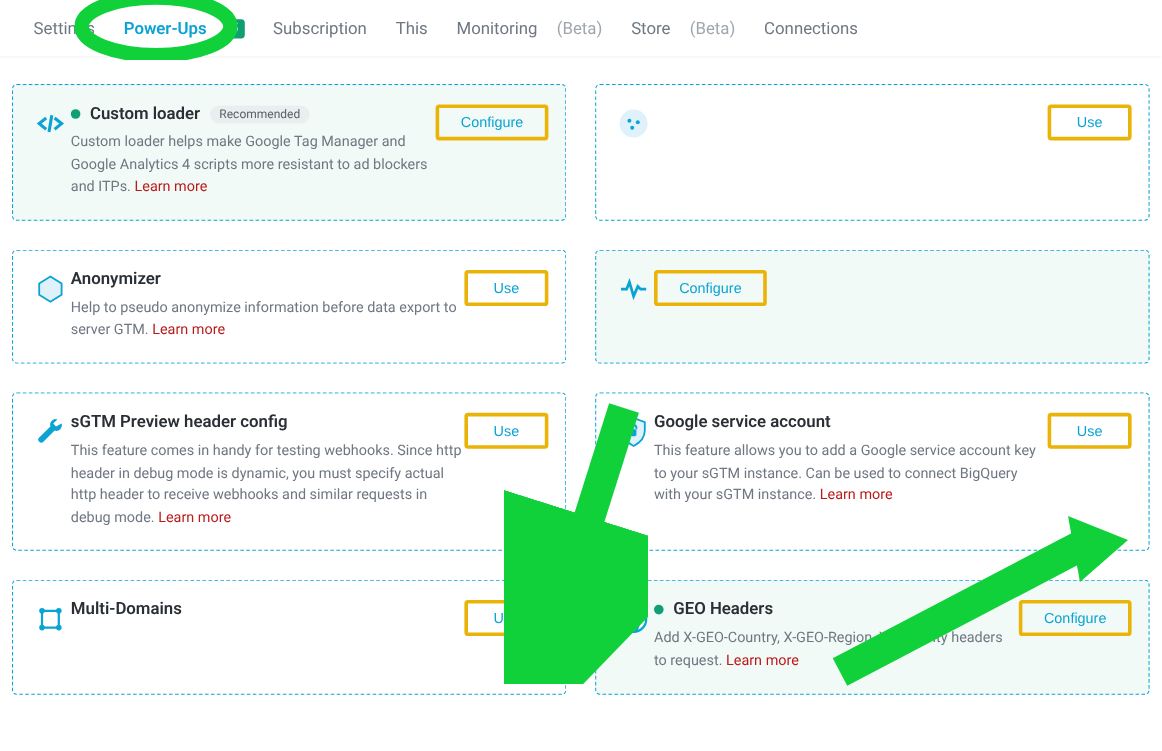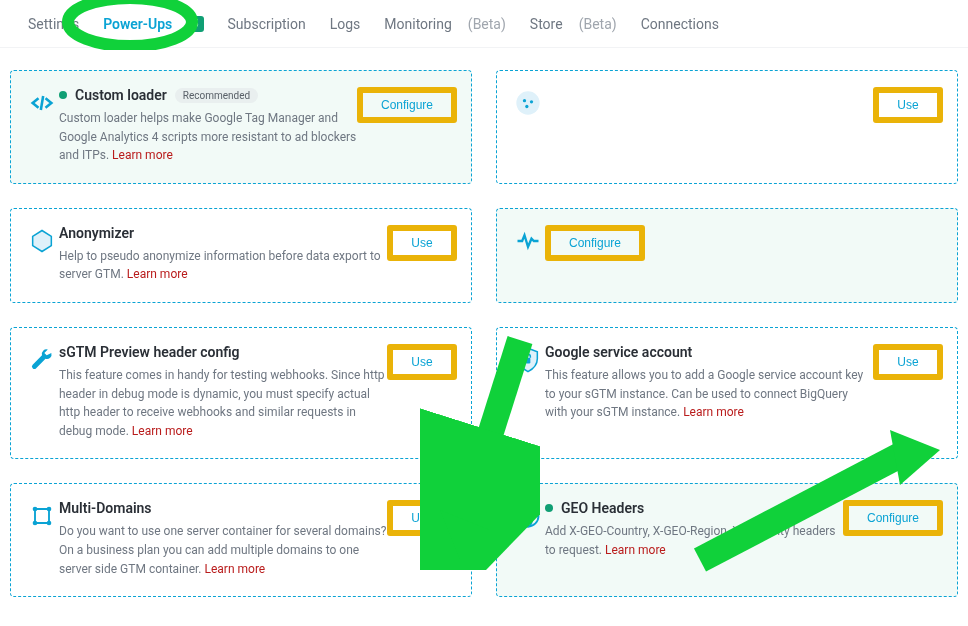--- a/index.html
+++ b/index.html
@@ -106,21 +106,21 @@
   }
   .learn {
     color: #b91c1c;
     text-decoration: none;
     cursor: pointer;
   }
   .btn-col {
     flex: 0 0 auto;
   }
   .btn {
-    border: 6px solid #eab308;
+    border: 3px solid #eab308;
     color: #0aa3d4;
     background: transparent;
     font-size: 12px;
     padding: 5px 18px;
     border-radius: 3px;
     cursor: pointer;
     min-width: 70px;
   }
 
   
@@ -132,21 +132,21 @@
 </head>
 <body>
 
 <nav class="tabs">
   <span class="tab">Settings</span>
   <span class="tab active">
     <span>Power-Ups</span>
     <span class="badge">5</span>
   </span>
   <span class="tab">Subscription</span>
-  <span class="tab">Logs</span>
+  <span class="tab">This</span>
   <span class="tab">
     <span>Monitoring</span>
     <span class="beta">(Beta)</span>
   </span>
   <span class="tab">
     <span>Store</span>
     <span class="beta">(Beta)</span>
   </span>
   <span class="tab">Connections</span>
 </nav>
@@ -249,21 +249,20 @@
           <circle cx="18" cy="6" r="2"></circle>
           <circle cx="6" cy="18" r="2"></circle>
           <circle cx="18" cy="18" r="2"></circle>
           <path d="M6 6 L18 6 M6 18 L18 18 M6 6 L6 18 M18 6 L18 18" stroke="#0aa3d4" stroke-width="1.6"></path>
         </svg>
     </div>
     <div class="content-col">
       <div class="title-row">
         <span class="card-title">Multi-Domains</span>
       </div>
-      <p class="desc"><span>Do you want to use one server container for several domains? On a business plan you can add multiple domains to one server side GTM container.</span> <a class="learn">Learn more</a></p>
     </div>
     <div class="btn-col"><button class="btn">Use</button></div>
   </div>
 
   <div class="card enabled">
     <div class="icon-col">
       <svg viewBox="0 0 24 24" fill="none" stroke="#0aa3d4" stroke-width="1.6">
           <circle cx="12" cy="12" r="9"></circle>
           <ellipse cx="12" cy="12" rx="4" ry="9"></ellipse>
           <line x1="3" y1="12" x2="21" y2="12"></line>

